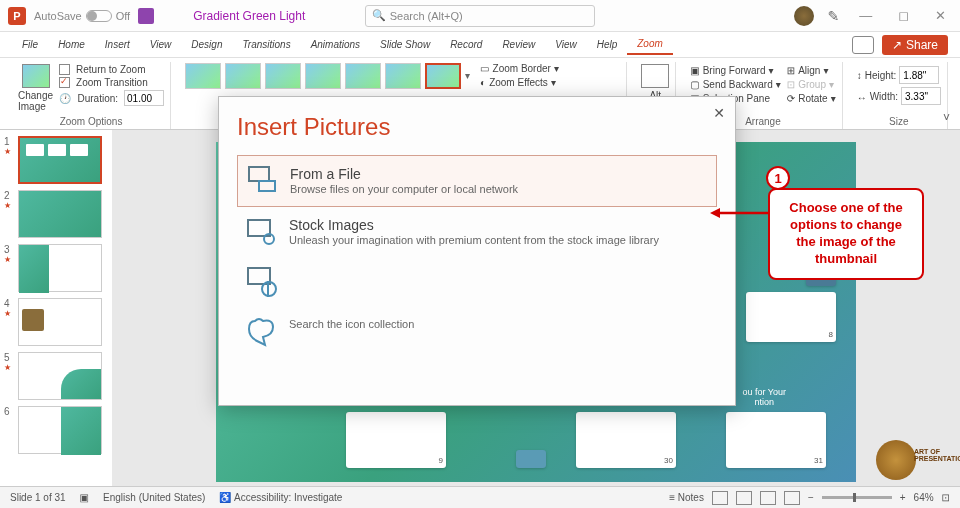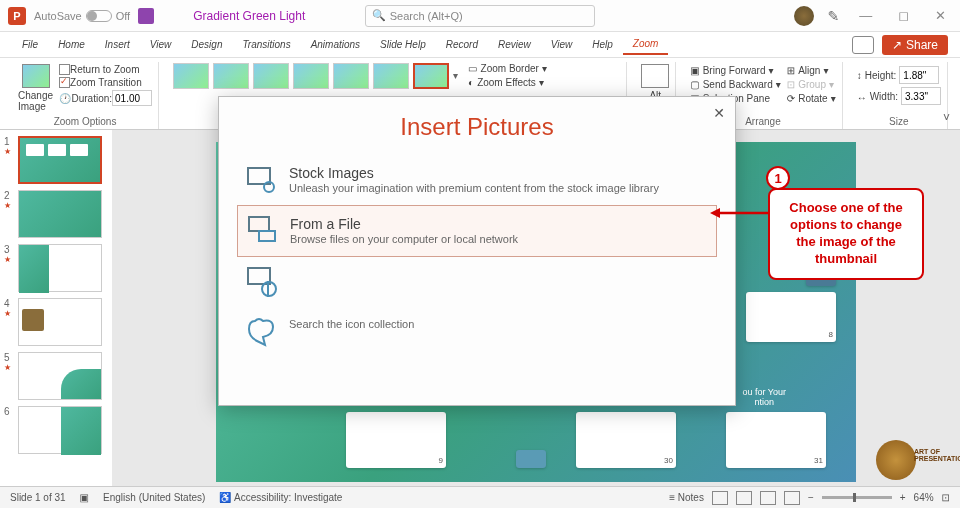--- a/index.html
+++ b/index.html
@@ -29,21 +29,21 @@
 
 
 .ribbon { height: 72px; background: #fff; display: flex; border-bottom: 1px solid #ccc; padding: 4px 12px 0; gap: 8px; position: relative; }
 .ribbon-group { display: flex; flex-direction: column; align-items: center; padding: 0 6px; border-right: 1px solid #e0e0e0; }
 .ribbon-group:last-child { border-right: none; }
 .rg-content { display: flex; align-items: flex-start; gap: 6px; flex: 1; }
 .rg-label { font-size: 10px; color: #666; margin-top: auto; margin-bottom: 2px; }
 .change-image-btn { display: flex; flex-direction: column; align-items: center; font-size: 10px; color: #444; padding-top: 2px; }
 .ci-icon { width: 28px; height: 24px; border: 1px solid #888; background: linear-gradient(135deg, #87ceeb, #90ee90); margin-bottom: 2px; }
 .zoom-opts { display: flex; flex-direction: column; gap: 2px; font-size: 10px; color: #444; padding-top: 2px; }
-.zoom-row { display: flex; align-items: center; gap: 0; }
+.zoom-row { display: flex; align-items: center; gap: 6px; }
 .checkbox { width: 11px; height: 11px; border: 1px solid #888; display: inline-block; }
 .checkbox.checked::after { content: "✓"; color: #d14424; font-size: 9px; position: relative; top: -3px; left: 0; }
 .duration-input { width: 40px; height: 16px; border: 1px solid #ccc; font-size: 10px; padding: 0 2px; }
 .style-thumb { width: 36px; height: 26px; border: 1px solid #ccc; background: linear-gradient(135deg, #87ceeb, #90ee90); }
 .style-thumb.sel { border: 2px solid #d14424; }
 .zoom-styles-row { display: flex; gap: 4px; align-items: center; }
 .small-ribbon-btn { font-size: 10px; color: #444; display: flex; align-items: center; gap: 3px; padding: 1px 0; }
 .size-inputs { display: flex; flex-direction: column; gap: 3px; font-size: 10px; color: #444; padding-top: 4px; }
 .size-row { display: flex; align-items: center; gap: 3px; }
 .size-input { width: 40px; height: 18px; border: 1px solid #ccc; font-size: 10px; padding: 0 3px; }
@@ -60,21 +60,21 @@
 .thumb-white { background: #fff; }
 .thumb-mini { position: absolute; background: #fff; width: 18px; height: 12px; border-radius: 1px; }
 
 .slide-area { flex: 1; position: relative; display: flex; align-items: center; justify-content: center; background: #e8e8e8; }
 .slide-canvas { width: 640px; height: 340px; background: linear-gradient(135deg, #5fc9ab, #3aa17e, #4a8fb5); position: relative; margin-top: 8px; }
 .slide-canvas .mini-card { position: absolute; background: #fff; border-radius: 3px; box-shadow: 0 1px 3px rgba(0,0,0,.2); font-size: 8px; color: #555; display: flex; align-items: flex-end; justify-content: flex-end; padding: 3px; }
 
 
 .dialog { position: absolute; left: 218px; top: 96px; width: 518px; height: 310px; background: #fdfdfd; border: 1px solid #bbb; box-shadow: 0 4px 20px rgba(0,0,0,.25); padding: 16px 18px; z-index: 50; }
 .dialog-close { position: absolute; right: 10px; top: 8px; font-size: 14px; color: #555; cursor: pointer; }
-.dialog-title { font-size: 24px; font-weight: 300; color: #d14424; margin-bottom: 14px; text-align: center; }
+.dialog-title { font-size: 24px; font-weight: 300; color: #d14424; margin-bottom: 14px; }
 .dialog-option { display: flex; align-items: flex-start; gap: 10px; padding: 10px 8px; cursor: pointer; }
 .dialog-option.highlighted { border: 1px solid #d4a090; background: #fdf5f2; }
 .opt-icon { width: 34px; height: 30px; flex-shrink: 0; position: relative; }
 .opt-text h4 { font-size: 14px; color: #444; font-weight: 400; }
 .opt-text p { font-size: 11px; color: #666; margin-top: 1px; }
 
 
 .callout { position: absolute; right: 36px; top: 168px; z-index: 60; }
 .callout-badge { width: 24px; height: 24px; border: 2.5px solid #d30000; border-radius: 50%; background: #fff; color: #d30000; font-weight: bold; font-size: 13px; display: flex; align-items: center; justify-content: center; position: absolute; top: -2px; left: -2px; }
 .callout-box { border: 2.5px solid #d30000; border-radius: 8px; background: #fff; padding: 10px 12px 10px 12px; width: 156px; margin-top: 20px; }
@@ -122,21 +122,21 @@
 </div>
 
 <div class="menu-bar">
   <span class="menu-item">File</span>
   <span class="menu-item">Home</span>
   <span class="menu-item">Insert</span>
   <span class="menu-item">View</span>
   <span class="menu-item">Design</span>
   <span class="menu-item">Transitions</span>
   <span class="menu-item">Animations</span>
-  <span class="menu-item">Slide Help</span>
+  <span class="menu-item">Slide Show</span>
   <span class="menu-item">Record</span>
   <span class="menu-item">Review</span>
   <span class="menu-item">View</span>
   <span class="menu-item">Help</span>
   <span class="menu-item active">Zoom</span>
   <div class="menu-right">
     <div class="comment-bubble"></div>
     <div class="share-btn">
       <span>↗</span>
       <span>Share</span>
@@ -346,39 +346,39 @@
         </div>
       <div class="mini-card" style="right:20px;top:130px;width:30px;height:14px;background:#4a7a95"></div>
     </div>
   </div>
 </div>
 
 <div class="dialog">
   <span class="dialog-close">✕</span>
   <h2 class="dialog-title">Insert Pictures</h2>
 
+  <div class="dialog-option highlighted">
+    <div class="opt-icon">
+      <div class="svg-box" style="width:22px;height:16px;left:2px;top:0"></div>
+      <div class="svg-box" style="width:18px;height:12px;left:12px;top:14px;border-color:#4a8fb5"></div>
+    </div>
+    <div class="opt-text">
+      <h4>From a File</h4>
+      <p>Browse files on your computer or local network</p>
+    </div>
+  </div>
+
   <div class="dialog-option">
     <div class="opt-icon">
       <div class="svg-box" style="width:24px;height:18px;left:2px;top:2px"></div>
       <div style="position:absolute;left:18px;top:16px;width:12px;height:12px;border:2px solid #4a8fb5;border-radius:50%"></div>
     </div>
     <div class="opt-text">
       <h4>Stock Images</h4>
       <p>Unleash your imagination with premium content from the stock image library</p>
-    </div>
-  </div>
-
-  <div class="dialog-option highlighted">
-    <div class="opt-icon">
-      <div class="svg-box" style="width:22px;height:16px;left:2px;top:0"></div>
-      <div class="svg-box" style="width:18px;height:12px;left:12px;top:14px;border-color:#4a8fb5"></div>
-    </div>
-    <div class="opt-text">
-      <h4>From a File</h4>
-      <p>Browse files on your computer or local network</p>
     </div>
   </div>
 
   <div class="dialog-option">
     <div class="opt-icon">
       <div class="svg-box" style="width:24px;height:18px;left:2px;top:0"></div>
       <div style="position:absolute;left:16px;top:14px;width:16px;height:16px;border:2px solid #4a8fb5;border-radius:50%"></div>
       <div style="position:absolute;left:22px;top:14px;width:2px;height:16px;background:#4a8fb5"></div>
     </div>
   </div>

